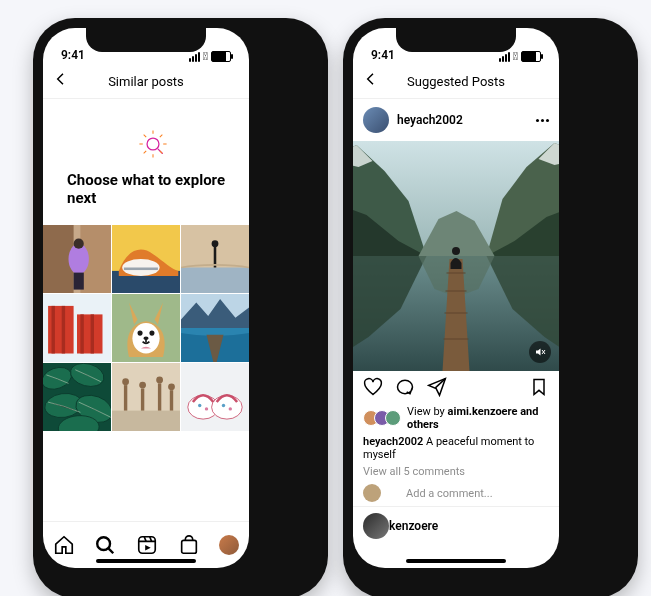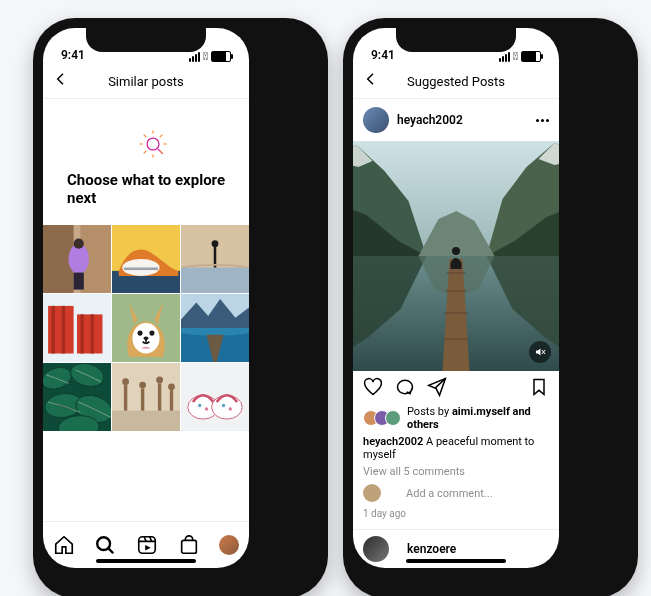--- a/index.html
+++ b/index.html
@@ -56,21 +56,21 @@
   .likeav span:nth-child(1){background:#d08f5c;margin-left:0}
   .likeav span:nth-child(2){background:#7a5ca8}
   .likeav span:nth-child(3){background:#5c9c7a}
   .caption{padding:2px 10px;font-size:11px;}
   .caption b{font-weight:600;}
   .viewall{padding:2px 10px;font-size:11px;color:#8e8e8e;}
   .addc{display:flex;align-items:center;gap:25px;padding:4px 10px;}
   .addc .sm{width:18px;height:18px;border-radius:50%;background:#bda27a;}
   .addc .ph{font-size:11px;color:#8e8e8e;}
   .age{padding:2px 10px 10px 10px;font-size:10px;color:#8e8e8e;}
-  .next-user{display:flex;align-items:center;gap:18px;padding:6px 10px;border-top:1px solid #efefef;}
+  .next-user{display:flex;align-items:center;gap:0;padding:6px 10px;border-top:1px solid #efefef;}
   .next-user .av2{width:26px;height:26px;border-radius:50%;background:linear-gradient(135deg,#2c2c2c,#777);}
   .next-user .nm{font-size:12px;font-weight:600;}
 </style>
 </head>
 <body>
 
 <div class="stage">
 
   <div class="phone left">
     <div class="screen">
@@ -372,37 +372,36 @@
                 <path d="M6 3 H18 V21 L12 16 L6 21 Z"></path>
               </svg></span>
         </div>
         <div class="likes">
           <div class="likeav">
               <span></span>
               <span></span>
               <span></span>
             </div>
           <div>
-            <span>Posts by</span>
-            <b>aimi.myself</b>
+            <span>View by</span>
+            <b>aimi.kenzoere</b>
             <span> </span>
             <b>and others</b>
           </div>
         </div>
         <div class="caption">
           <b>heyach2002</b>
           <span> </span>
           <span>A peaceful moment to myself</span>
         </div>
         <div class="viewall">View all 5 comments</div>
         <div class="addc">
           <div class="sm"></div>
           <div class="ph">Add a comment...</div>
         </div>
-        <div class="age">1 day ago</div>
         <div class="next-user">
           <div class="av2"></div>
           <div class="nm">kenzoere</div>
         </div>
       </div>
       <div class="homebar"></div>
     </div>
   </div>
 
 </div>

